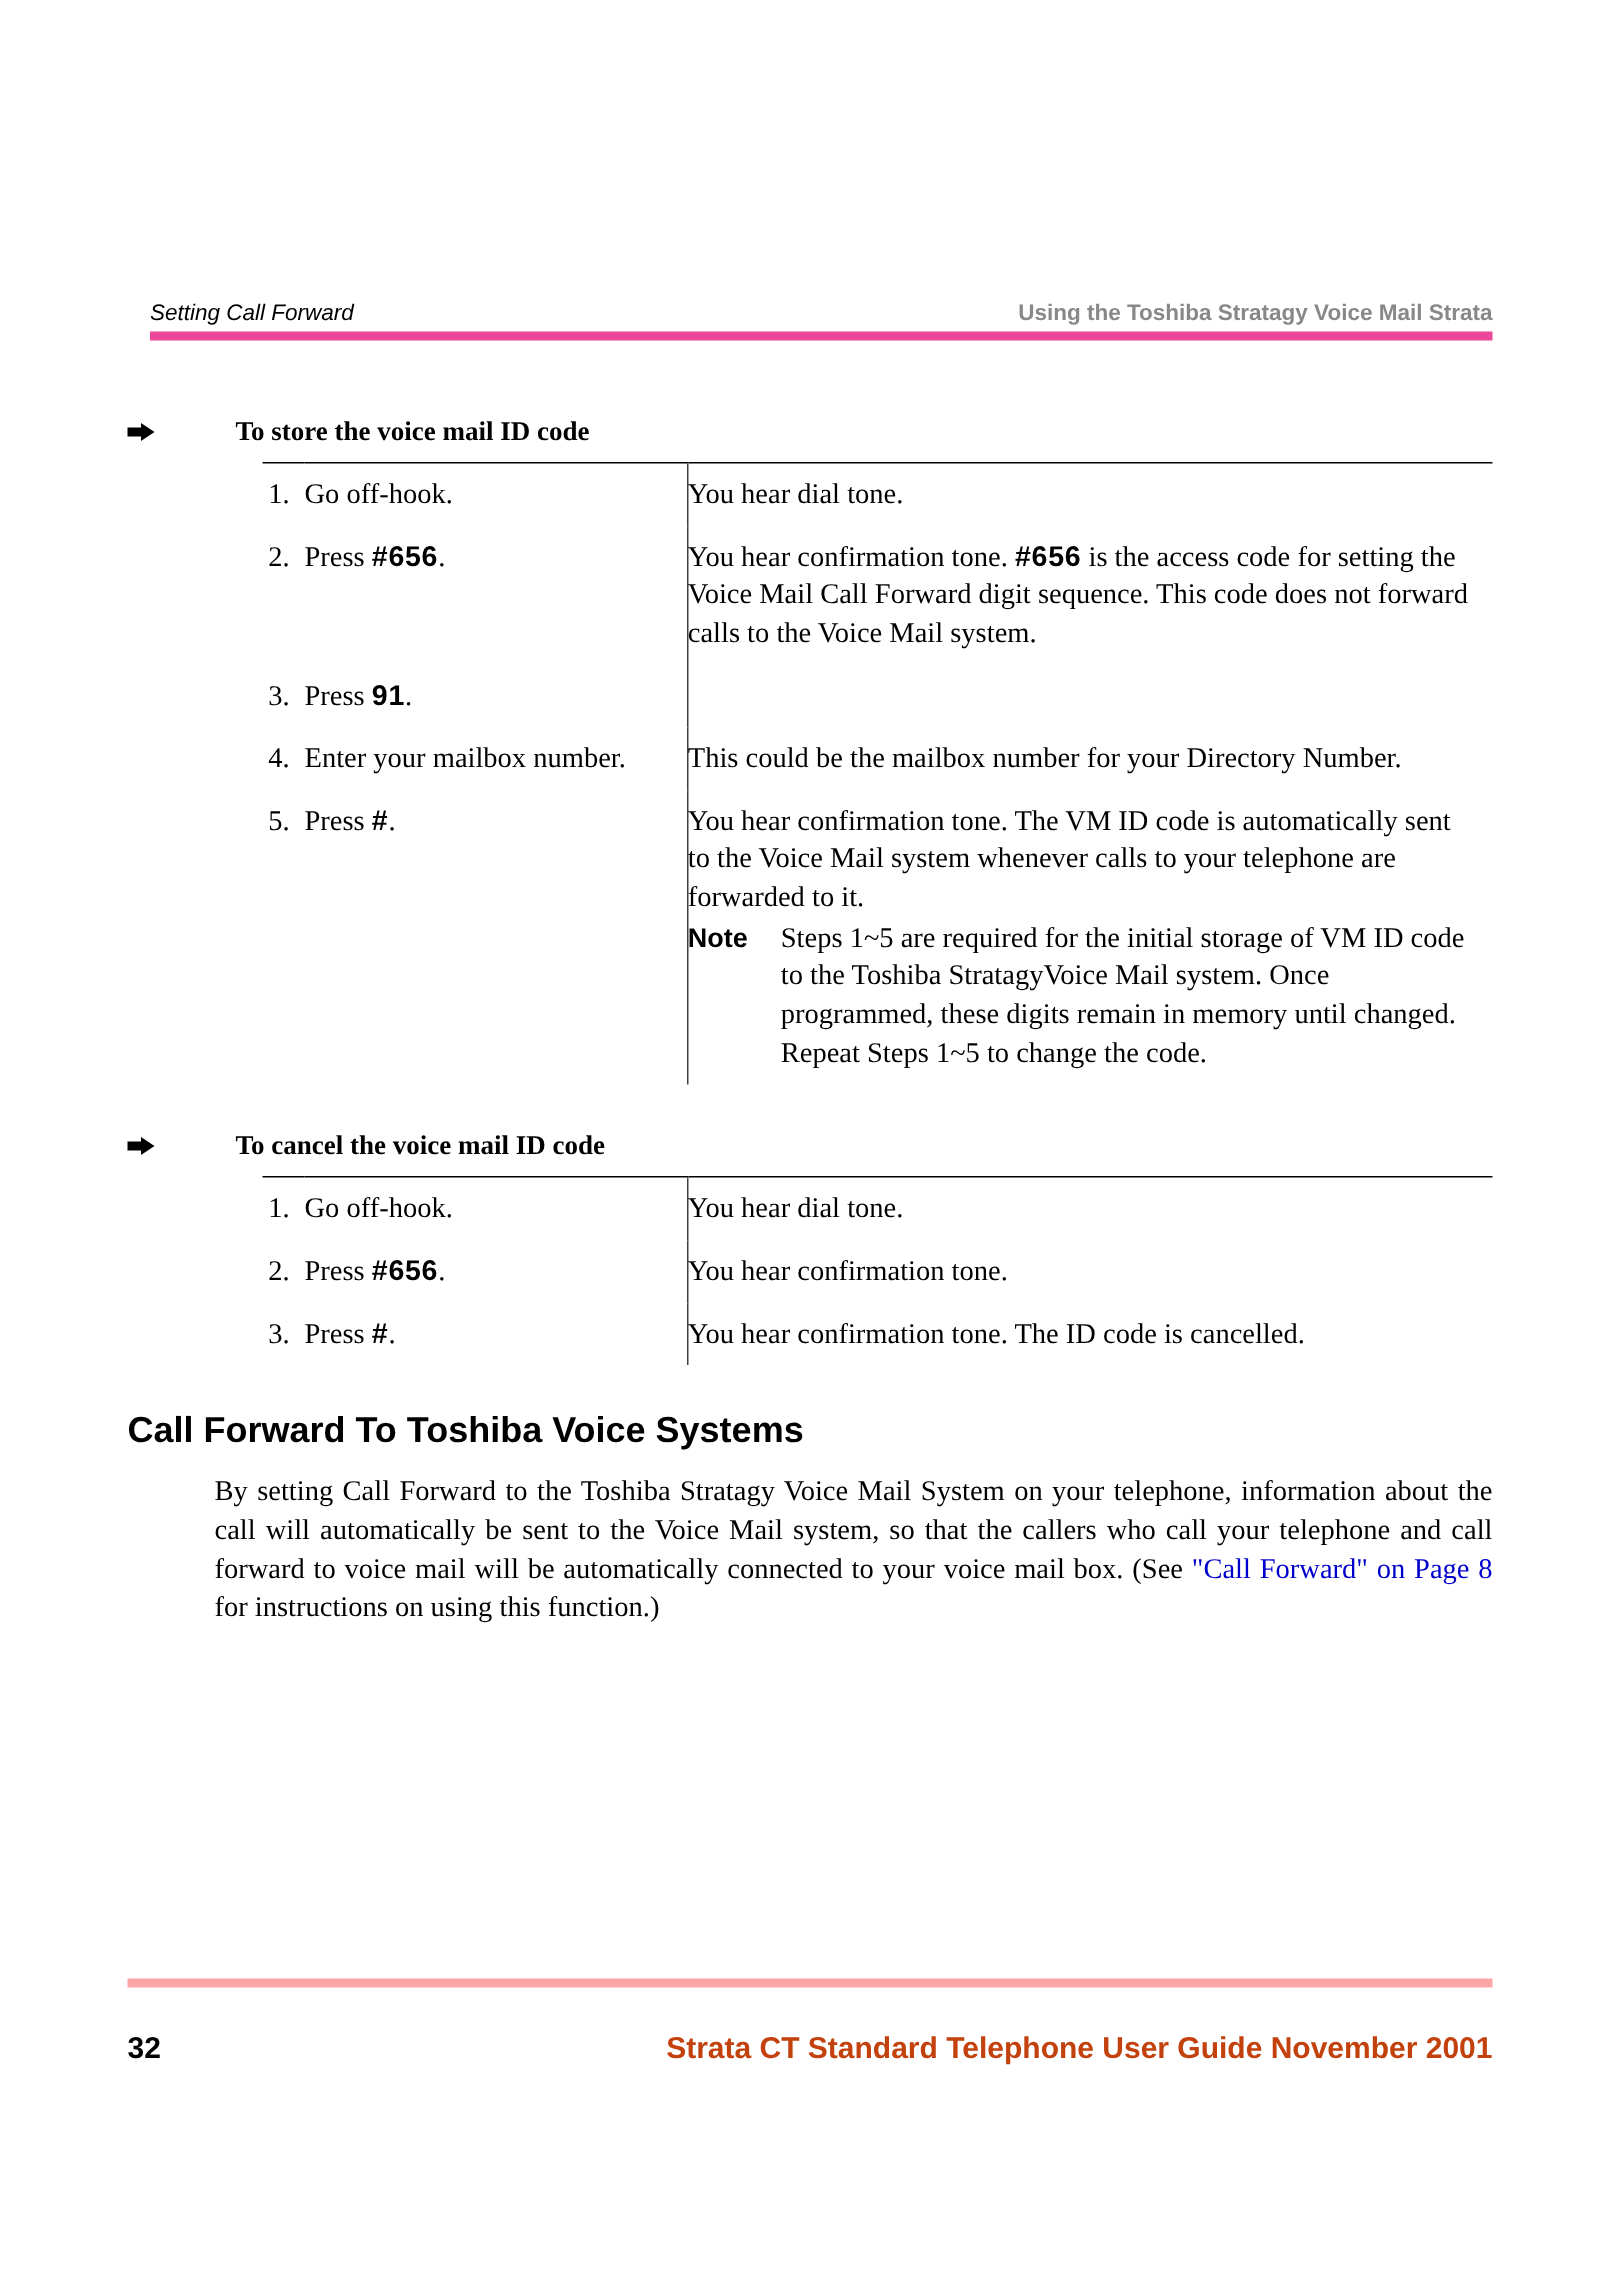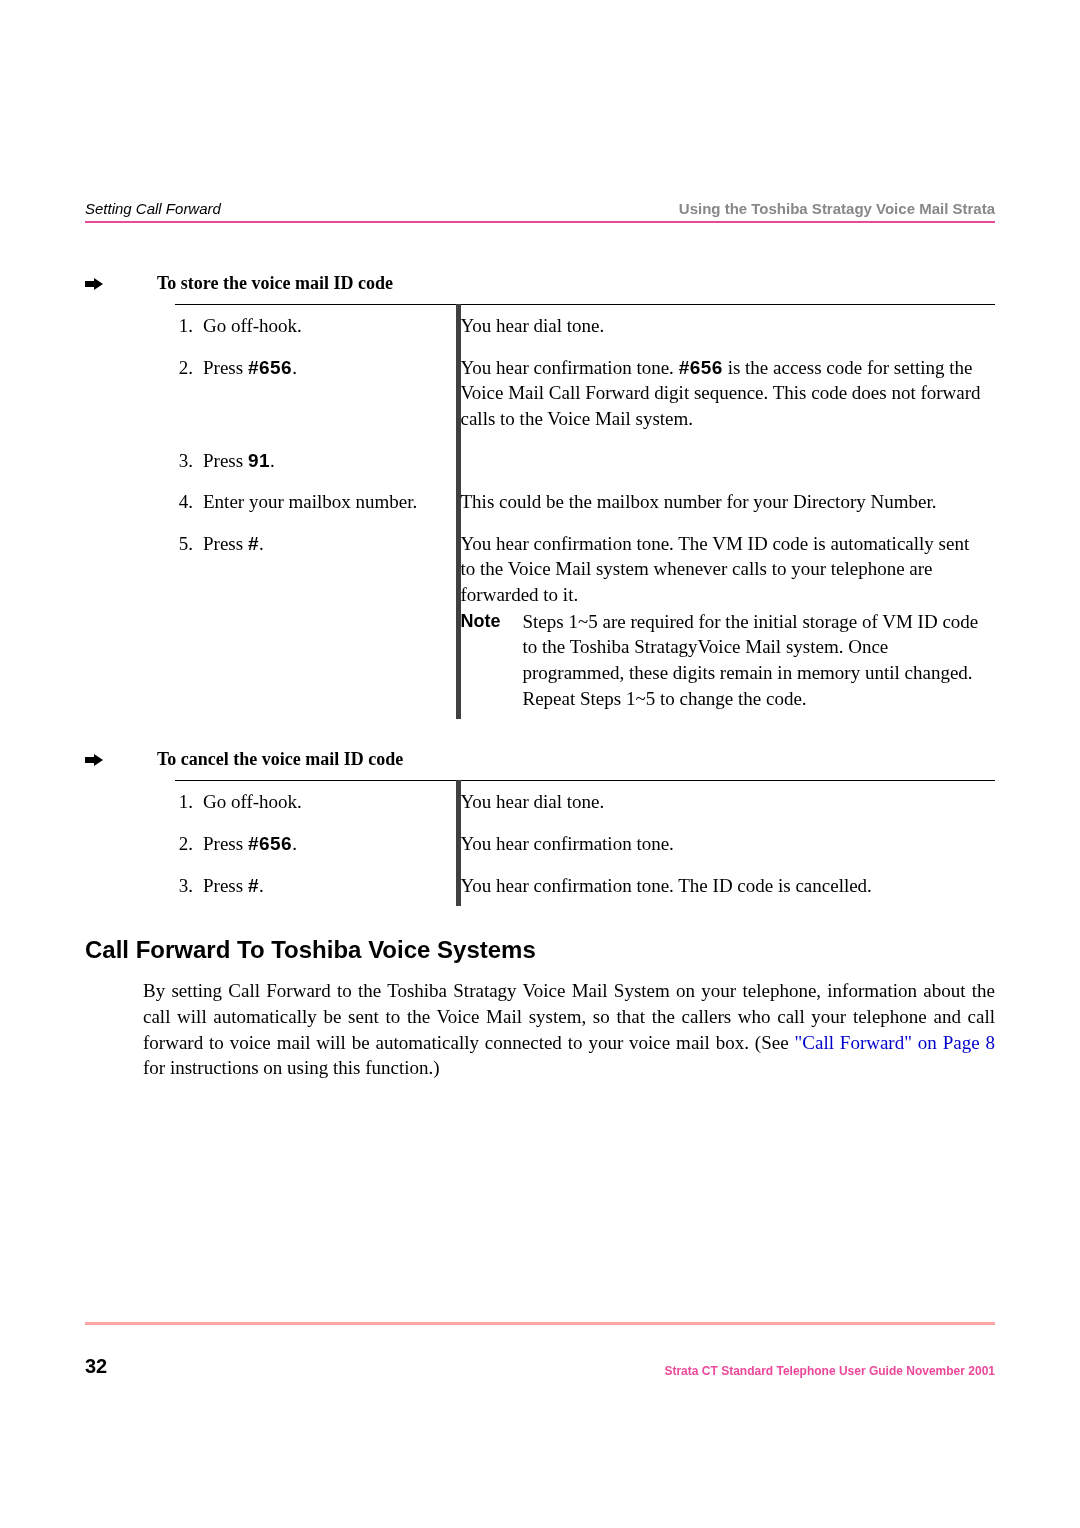--- a/index.html
+++ b/index.html
@@ -9,23 +9,24 @@
     width: 1080px;
     height: 1528px;
     position: relative;
     padding: 200px 85px 0 85px;
     color: #000;
   }
   .header-row {
     display: flex;
     justify-content: space-between;
     align-items: baseline;
-    border-bottom: 2px solid #ec4899;
+    border-bottom: 6px solid #ec4899;
     padding-bottom: 4px;
     margin-bottom: 50px;
+    margin-left: 15px;
   }
   .header-left {
     font-family: Arial, Helvetica, sans-serif;
     font-style: italic;
     font-size: 15px;
   }
   .header-right {
     font-family: Arial, Helvetica, sans-serif;
     font-weight: bold;
     font-size: 15px;
@@ -82,21 +83,21 @@
   td.num {
     width: 28px;
     text-align: right;
     padding-right: 8px;
   }
   td.action {
     width: 255px;
     padding-right: 20px;
   }
   td.result {
-    border-left: 5px solid #404040;
+    border-left: 1px solid #404040;
     padding-left: 18px;
   }
   .code {
     font-family: Arial, Helvetica, sans-serif;
     font-weight: bold;
     letter-spacing: 0.5px;
   }
   .note-row {
     display: flex;
   }
@@ -123,36 +124,36 @@
     margin-left: 58px;
     font-size: 19px;
     line-height: 1.35;
     text-align: justify;
   }
   .link { color: #0000cc; }
   .footer {
     position: absolute;
     left: 85px; right: 85px;
     bottom: 150px;
-    border-top: 3px solid #fca5a5;
+    border-top: 6px solid #fca5a5;
     padding-top: 30px;
     display: flex;
     justify-content: space-between;
-    align-items: flex-end;
+    align-items: flex-start;
   }
   .page-num {
     font-family: Arial, Helvetica, sans-serif;
     font-weight: bold;
     font-size: 20px;
   }
   .footer-right {
     font-family: Arial, Helvetica, sans-serif;
     font-weight: bold;
-    font-size: 12px;
-    color: #ec4899;
+    font-size: 20px;
+    color: #c2410c;
   }
 </style>
 </head>
 <body>
 
 <div class="header-row">
   <div class="header-left">Setting Call Forward</div>
   <div class="header-right">Using the Toshiba Stratagy Voice Mail Strata</div>
 </div>
 

